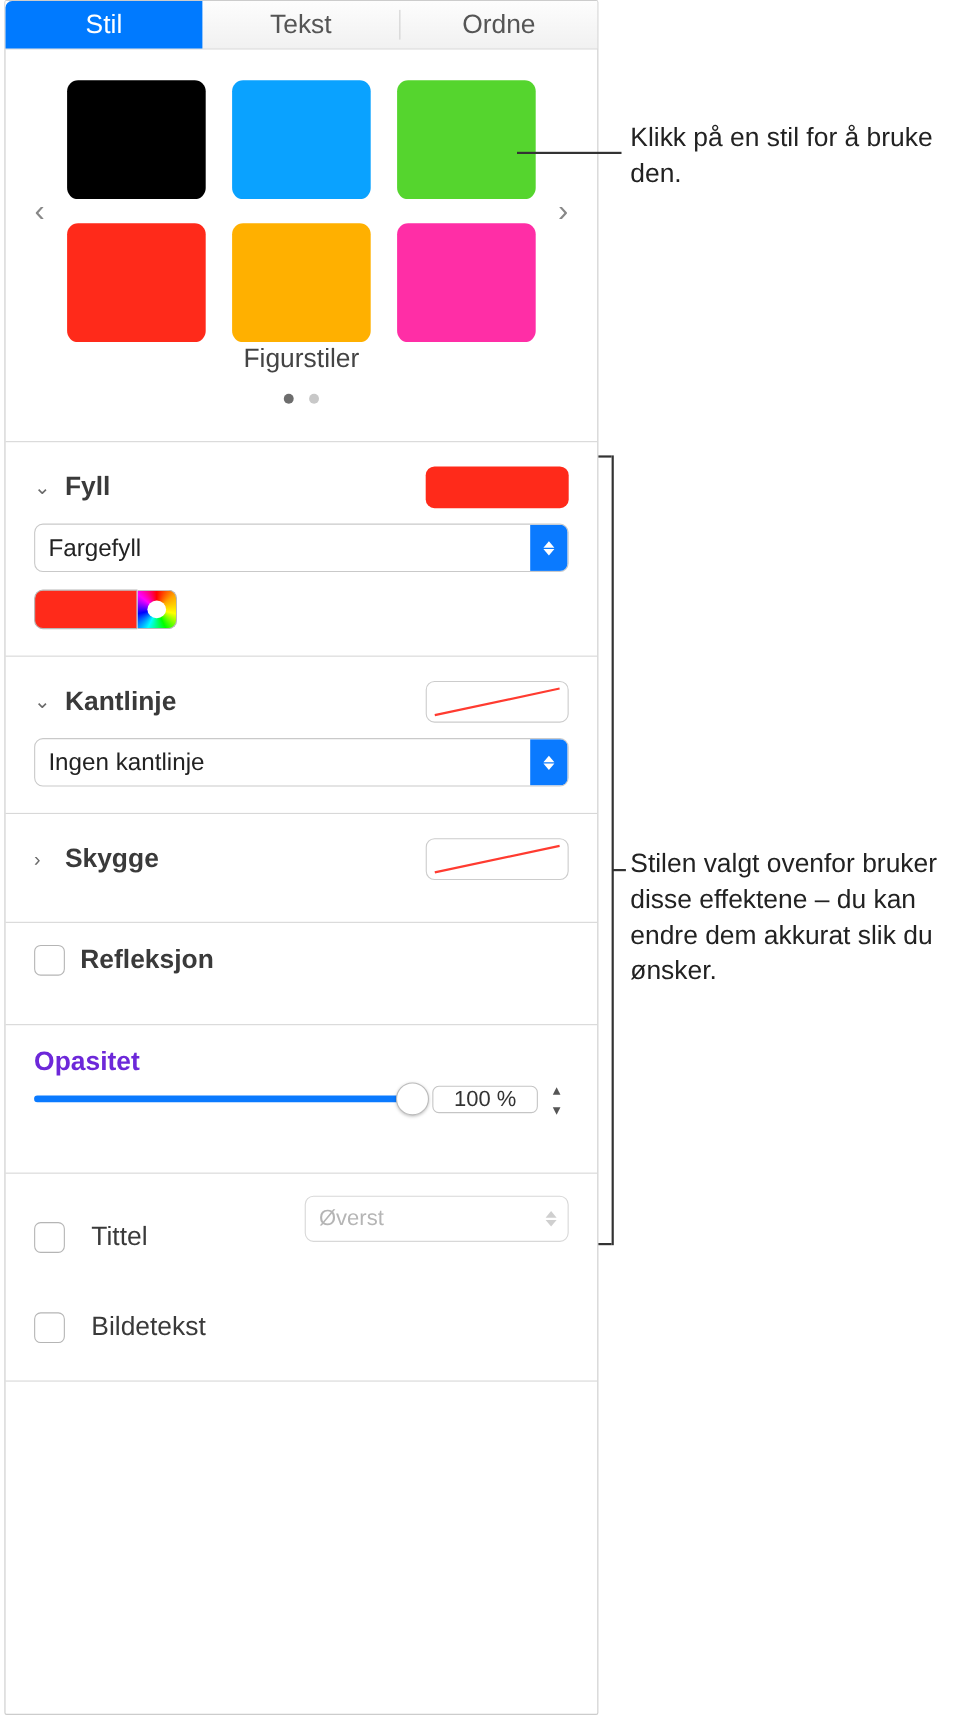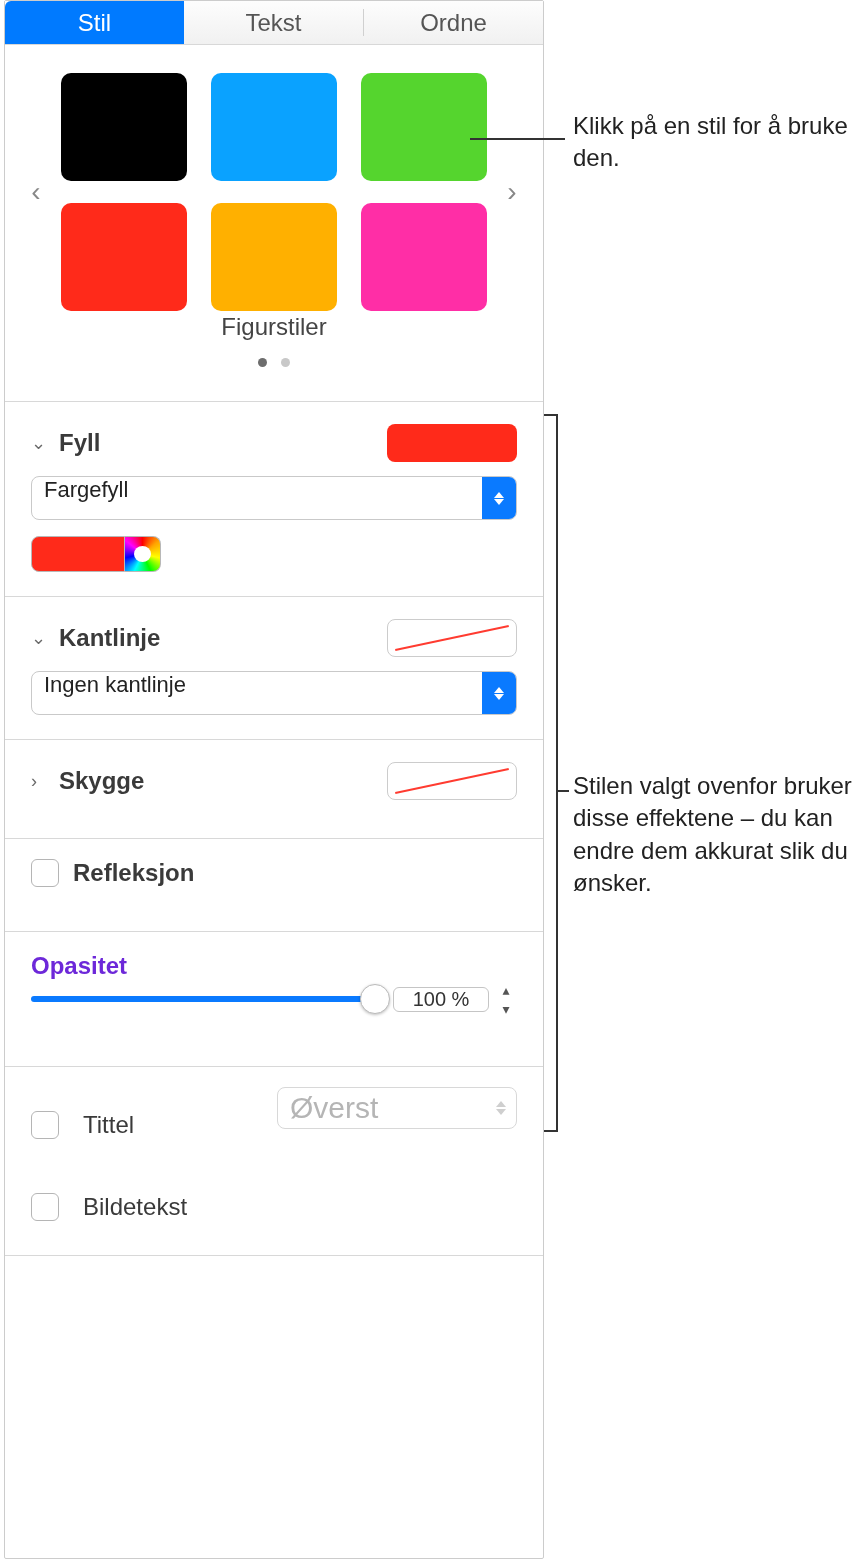--- a/index.html
+++ b/index.html
@@ -99,21 +99,21 @@
   .preview-box {
     width: 130px; height: 38px; border-radius: 8px;
     border:1px solid #ccc; background:#fff; position:relative; overflow:hidden;
   }
   .preview-fill { background:#ff2a1a; border:none;}
   .preview-none::before{
     content:""; position:absolute; left:6px; right:6px; top:50%; height:2px;
     background:#ff3b30; transform: translateY(-50%) rotate(-12deg);
   }
   .popup {
-    display:flex; 
+    display:flex; align-items:center;
     border:1px solid #c9c9c9; border-radius:8px;
     height:44px; background:#fff; overflow:hidden;
   }
   .popup-label { flex:1; padding:0 12px; font-size:22px; color:#222;}
   .popup-btn {
     width:34px; height:100%; background:#0a7aff;
     display:flex; flex-direction:column; align-items:center; justify-content:center;
     gap:1px;
   }
   .popup-btn::before{content:"";width:0;height:0;border-left:5px solid transparent;border-right:5px solid transparent;border-bottom:6px solid #fff;}
@@ -159,21 +159,21 @@
     display:flex;align-items:center;justify-content:center;font-size:20px;
   }
   .stepper-btns{ display:flex; flex-direction:column; margin-left:6px; gap:0;}
   .step-btn{width:22px;height:19px;display:flex;align-items:center;justify-content:center;color:#555;font-size:14px;}
   
   .title-caption-row{ display:flex; align-items:center; gap:14px; padding:10px 0;}
   .tc-left{flex:0 0 auto;display:flex;align-items:center;gap:24px;margin-top:34px;}
   .tc-label{ font-size:24px; color:#3a3a3a;}
   .disabled-popup{
     margin-left:auto; width:240px; height:42px; border:1px solid #d8d8d8; border-radius:8px;
-    display:flex;align-items:center;padding:0 12px;color:#b5b5b5;font-size:30px;
+    display:flex;align-items:center;padding:0 12px;color:#b5b5b5;font-size:20px;
     position:relative;
   }
   .disabled-popup::after{
     content:""; position:absolute; right:10px; top:50%; transform:translateY(-50%);
     width:0;height:0;
   }
   .disabled-arrows{position:absolute;right:10px;top:50%;transform:translateY(-50%);display:flex;flex-direction:column;gap:2px;}
   .disabled-arrows span{width:0;height:0;}
   .da-up{border-left:5px solid transparent;border-right:5px solid transparent;border-bottom:6px solid #cfcfcf;}
   .da-dn{border-left:5px solid transparent;border-right:5px solid transparent;border-top:6px solid #cfcfcf;}

